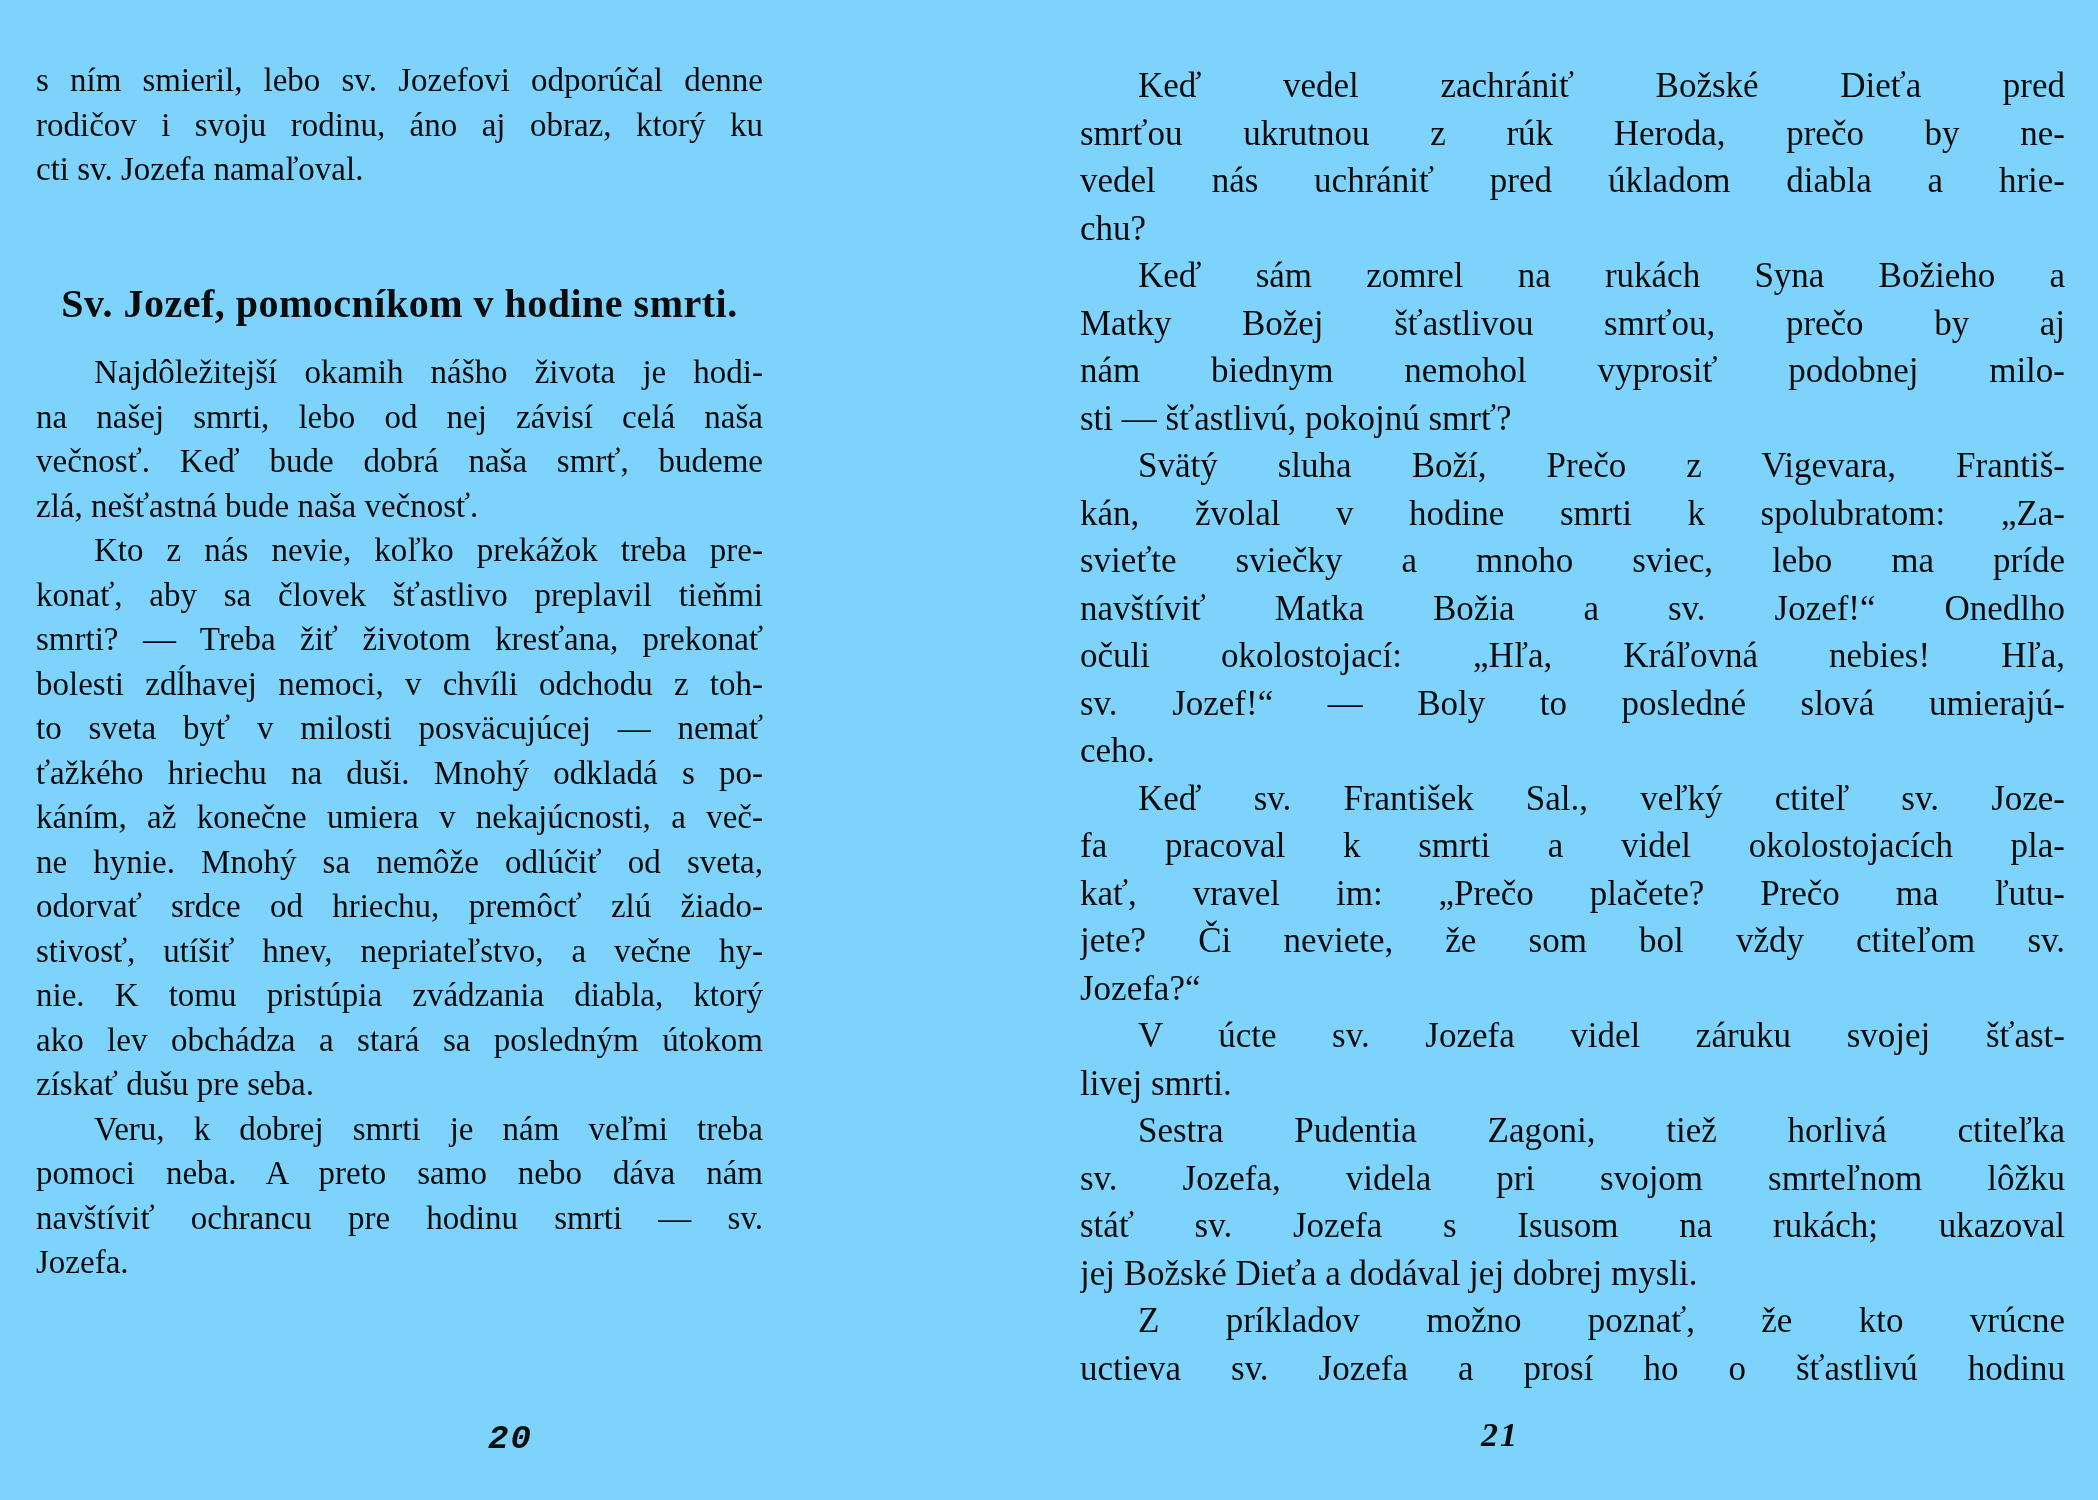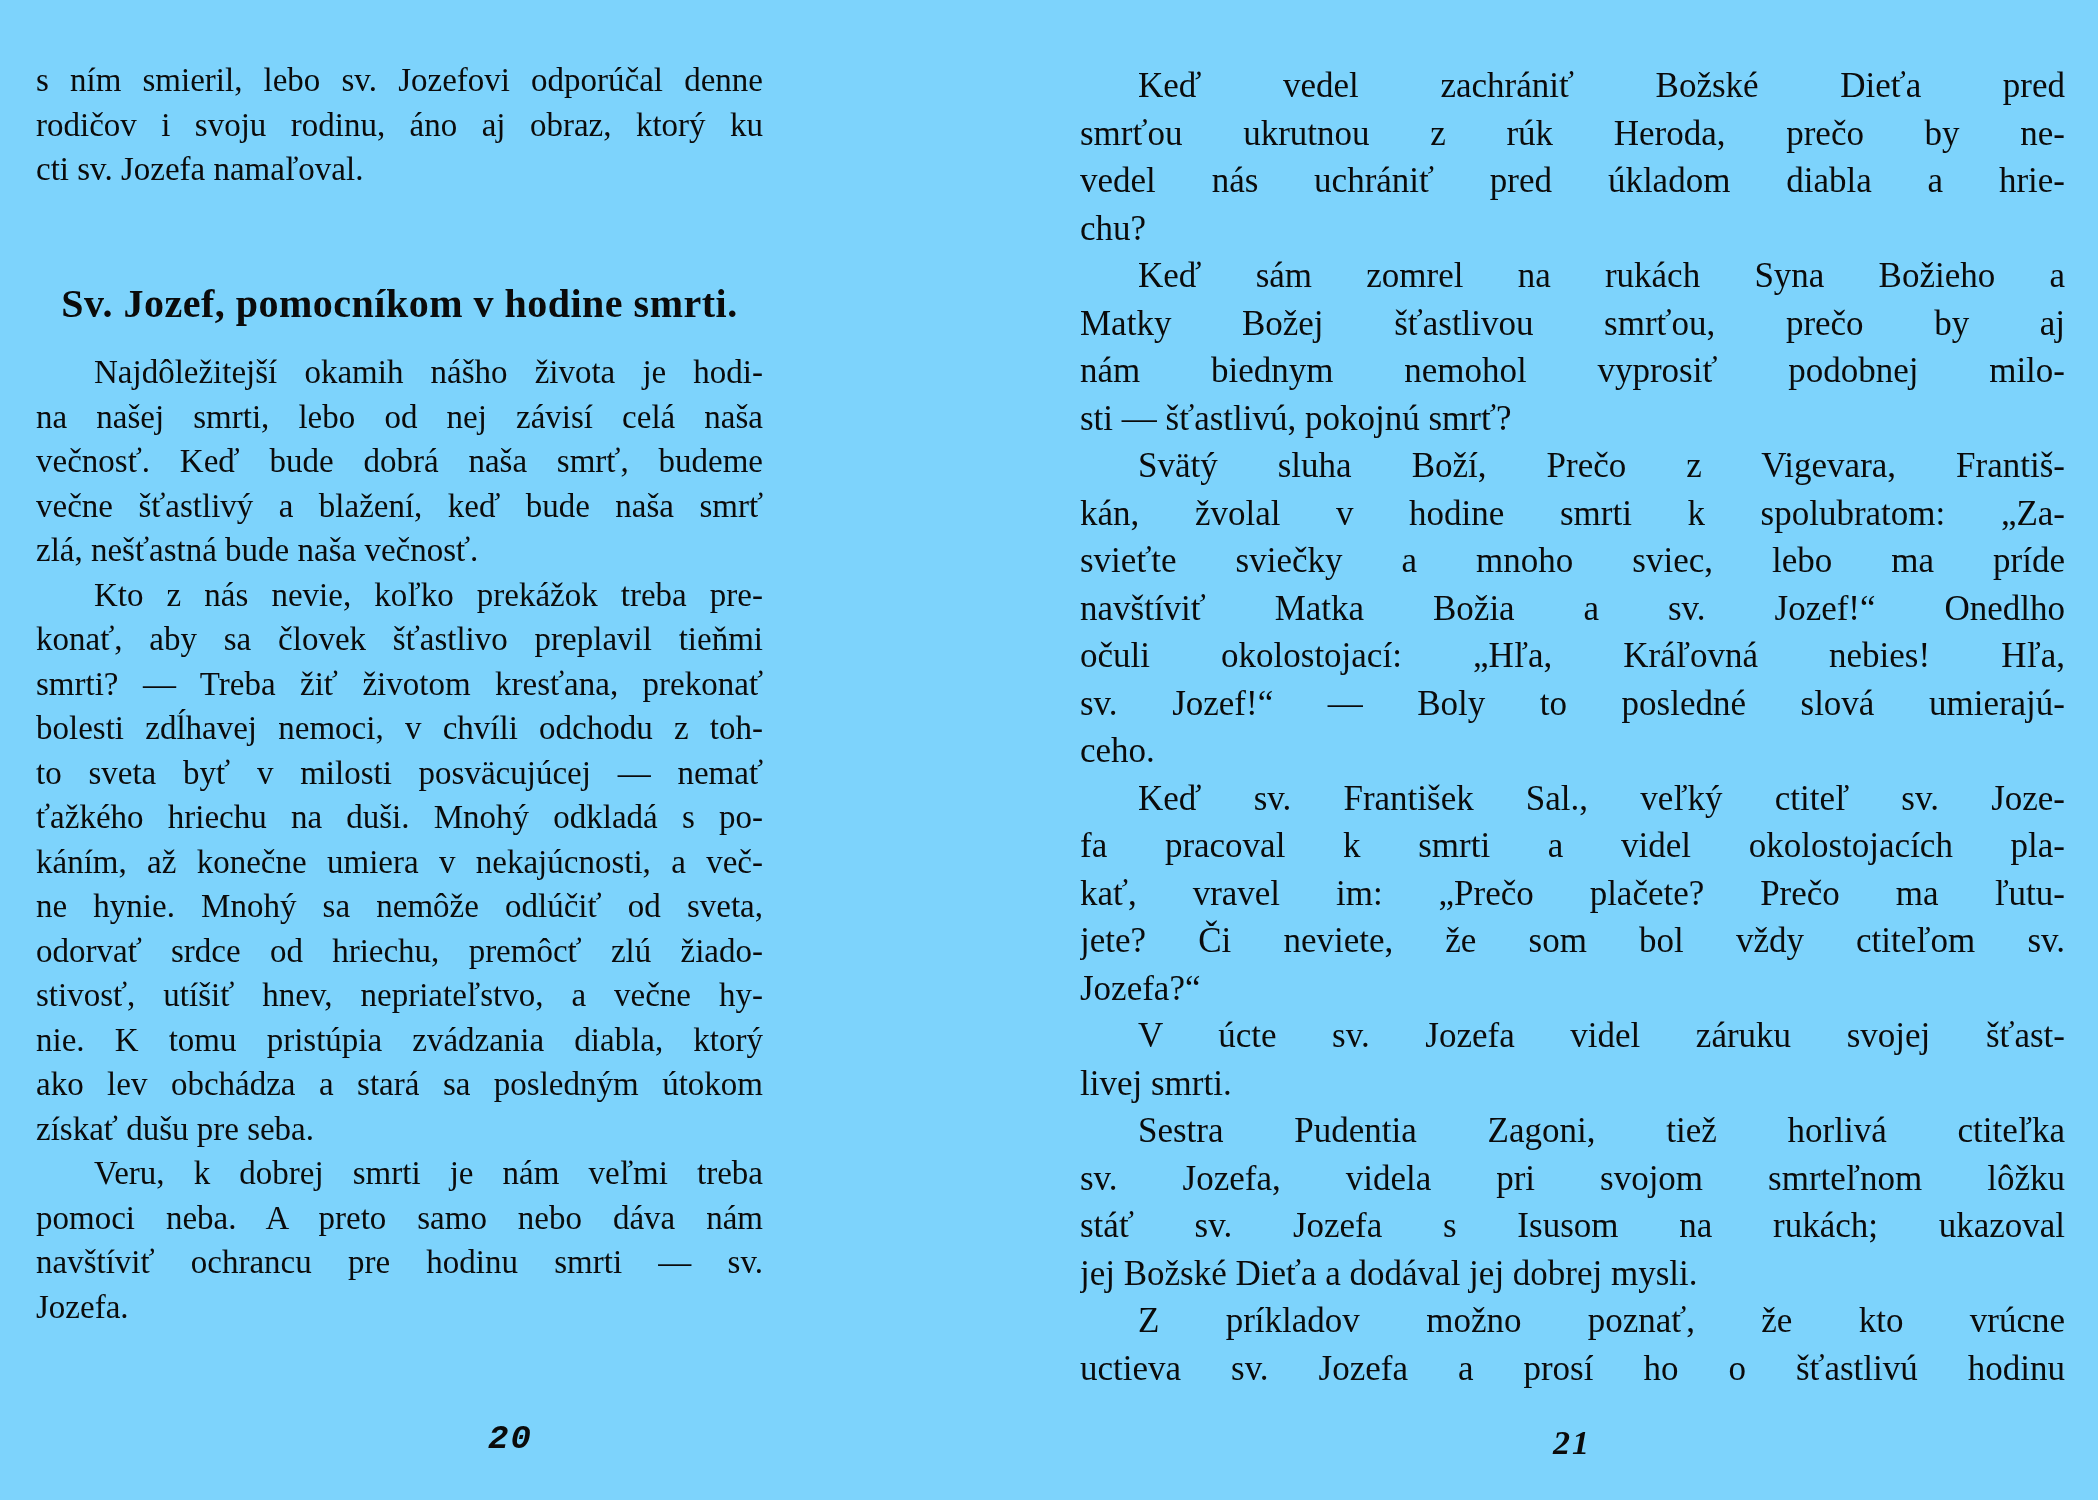--- a/index.html
+++ b/index.html
@@ -61,40 +61,38 @@
     font-weight: bold;
     font-style: italic;
     letter-spacing: 2px;
   }
   .page-number.left {
     left: 488px;
     top: 1420px;
     font-family: Liberation Mono, monospace;
   }
   .page-number.right {
-    left: 1553px;
+    left: 1481px;
     top: 1416px;
-    margin-top: 8px;
   }
 </style>
 </head>
 <body>
 
 <div class="spread">
 
   <div class="page">
     <div class="text-column col-left" id="col-0">
         <div class="line">s ním smieril, lebo sv. Jozefovi odporúčal denne</div>
         <div class="line">rodičov i svoju rodinu, áno aj obraz, ktorý ku</div>
         <div class="line last">cti sv. Jozefa namaľoval.</div>
         <div class="heading">Sv. Jozef, pomocníkom v hodine smrti.</div>
         <div class="line indent">Najdôležitejší okamih nášho života je hodi-</div>
         <div class="line">na našej smrti, lebo od nej závisí celá naša</div>
         <div class="line">večnosť. Keď bude dobrá naša smrť, budeme</div>
-        <div class="line">večne šťastlivý a blažení, keď bude naša smrť</div>
         <div class="line last">zlá, nešťastná bude naša večnosť.</div>
         <div class="line indent">Kto z nás nevie, koľko prekážok treba pre-</div>
         <div class="line">konať, aby sa človek šťastlivo preplavil tieňmi</div>
         <div class="line">smrti? — Treba žiť životom kresťana, prekonať</div>
         <div class="line">bolesti zdĺhavej nemoci, v chvíli odchodu z toh-</div>
         <div class="line">to sveta byť v milosti posväcujúcej — nemať</div>
         <div class="line">ťažkého hriechu na duši. Mnohý odkladá s po-</div>
         <div class="line">káním, až konečne umiera v nekajúcnosti, a več-</div>
         <div class="line">ne hynie. Mnohý sa nemôže odlúčiť od sveta,</div>
         <div class="line">odorvať srdce od hriechu, premôcť zlú žiado-</div>

